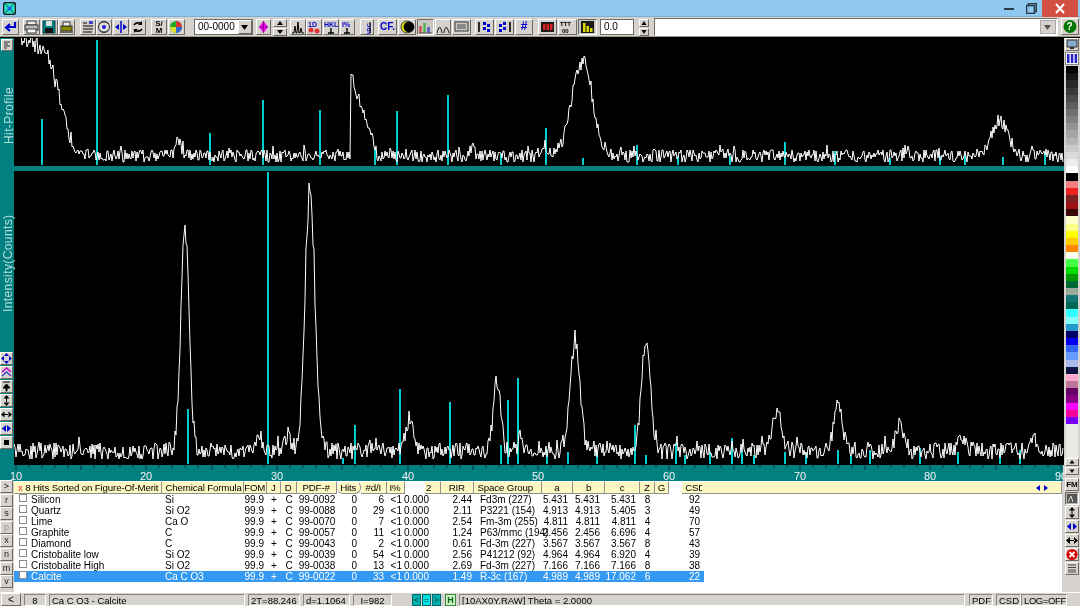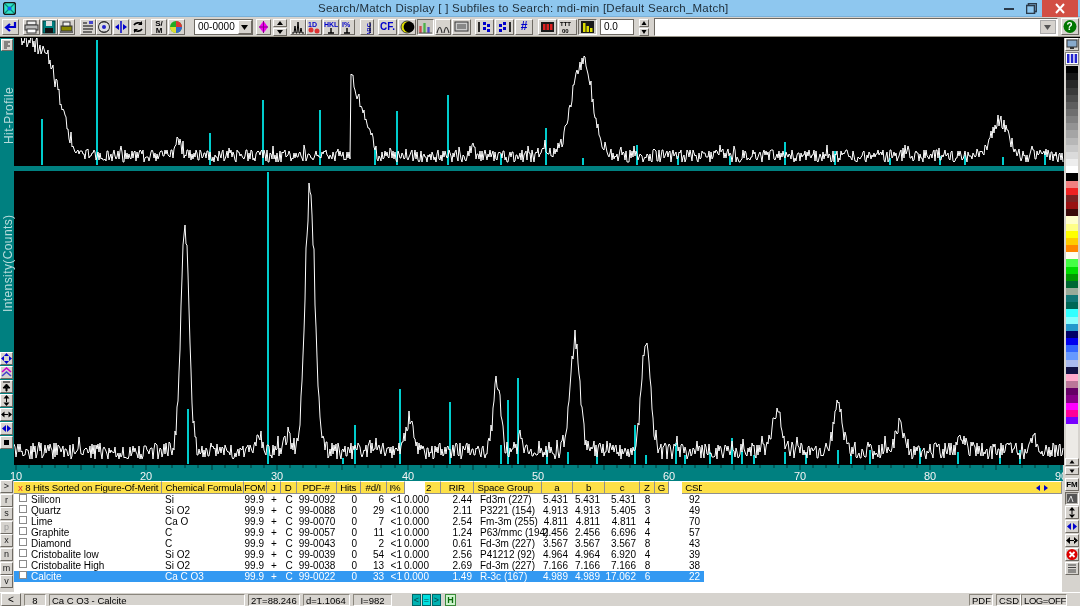--- a/index.html
+++ b/index.html
@@ -8,42 +8,41 @@
 #title{left:0;top:0;width:1080px;height:17px;background:#8ec7ef;border-bottom:1px solid #7ab0d8}
 #title .txt{position:absolute;left:318px;top:2px;font-size:11.5px;letter-spacing:.25px;color:#20303c;white-space:nowrap}
 
 #tbar{left:0;top:17px;width:1080px;height:20px;background:#d6d3ce;border-bottom:1px solid #9a9689}
 .tb{position:absolute;top:2px;height:16px;background:#d6d3ce;border:1px solid;border-color:#fff #6e6a63 #6e6a63 #fff;font-size:9px;text-align:center;overflow:hidden}
 .tb.sunk{border-color:#6e6a63 #fff #fff #6e6a63;background:#cac7c1}
 
 .vlabel{position:absolute;color:#b8dcdc;font-size:12px;white-space:nowrap;transform:rotate(-90deg);transform-origin:0 0;letter-spacing:.4px}
 .axl{position:absolute;top:5px;width:20px;text-align:center;font-size:11px;color:#f4f4f4}
 
-.hc{position:absolute;top:481px;height:13px;background:#fde047;border-right:1px solid #8f8f8f;border-top:1px solid #fff;border-bottom:1px solid #8f8f8f;font-size:9.7px;letter-spacing:-.15px;text-align:center;color:#000;line-height:12px;white-space:nowrap;overflow:hidden}
+.hc{position:absolute;top:481px;height:13px;background:#fef9c3;border-right:1px solid #8f8f8f;border-top:1px solid #fff;border-bottom:1px solid #8f8f8f;font-size:9.7px;letter-spacing:-.15px;text-align:center;color:#000;line-height:12px;white-space:nowrap;overflow:hidden}
 .hc i{color:#e03030;font-style:normal}
 .row{position:absolute;left:0;width:914px;height:11px;font-size:10px;line-height:11px;color:#000;white-space:nowrap}
 .row span{position:absolute;top:0}
 .row .r{text-align:right}
 .row .c{text-align:center}
 .row.hl{background:linear-gradient(#3399f2,#3399f2) 14px 0/690px 11px no-repeat;color:#fff}
 .cb{left:19px;top:1px;width:8px;height:8px;background:#fff;border:1px solid #8a8a8a}
 .lbtn{position:absolute;left:0;width:13px;height:13px;background:#d6d3ce;border:1px solid;border-color:#fff #6e6a63 #6e6a63 #fff;font-size:9px;text-align:center;line-height:11px;color:#222}
 
 #sbar{left:0;top:592px;width:1080px;height:14px;background:#d6d3ce;border-top:1px solid #fff}
 .sp{position:absolute;top:1px;height:12px;border:1px solid;border-color:#8a867d #fff #fff #8a867d;font-size:9.5px;line-height:10px;color:#000;padding:1px 2px;white-space:nowrap;overflow:hidden}
 .rbtn{position:absolute;background:#d6d3ce;border:1px solid;border-color:#fff #6e6a63 #6e6a63 #fff;left:1065px;width:14px;height:13px;font-size:9px;text-align:center;line-height:12px}
 </style></head><body>
 
 <div class="abs" id="title">
  <svg class="abs" style="left:3px;top:2px" width="13" height="13">
       <rect x="0.5" y="0.5" width="12" height="12" rx="2.5" fill="#2ee0c8" stroke="#1a1a1a" stroke-width="1.4"></rect>
       <path d="M2,2 L11,11 M11,2 L2,11" stroke="#0a8878" stroke-width="1.2"></path>
       <circle cx="6.5" cy="6.5" r="2" fill="#1560f0"></circle>
     </svg>
- <div class="txt">Search/Match Display [ ] Subfiles to Search: mdi-min [Default Search_Match]</div>
  <div class="abs" style="left:1004px;top:8px;width:10px;height:2px;background:#2a3a4a"></div>
  <svg class="abs" style="left:1026px;top:3px" width="11" height="11">
       <rect x="2.5" y="0.5" width="8" height="8" fill="none" stroke="#2a3a4a" stroke-width="1.6"></rect>
       <rect x="0.5" y="2.5" width="8" height="8" fill="#8ec7ef" stroke="#2a3a4a" stroke-width="1.6"></rect>
     </svg>
  <div class="abs" style="left:1042px;top:0;width:36px;height:17px;background:#d24f44"></div>
  <svg class="abs" style="left:1054px;top:3px" width="12" height="11">
       <path d="M2,1 L10,10 M10,1 L2,10" stroke="#fff" stroke-width="2"></path>
     </svg>
 </div>
@@ -448,21 +447,21 @@
     </svg>
   </div>
 
 <div class="abs" style="left:14px;top:481px;width:1048px;height:111px;background:#fff"></div>
 <div class="hc" style="left:14.0px;width:147.5px;text-align:left;padding-left:4px;"><i>x</i> 8 Hits Sorted on Figure-Of-Merit</div>
 <div class="hc" style="left:161.5px;width:82.5px;text-align:left;padding-left:4px;">Chemical Formula</div>
 <div class="hc" style="left:244.0px;width:22.5px;">FOM</div>
 <div class="hc" style="left:266.5px;width:14.5px;">J</div>
 <div class="hc" style="left:281.0px;width:15.5px;">D</div>
 <div class="hc" style="left:296.5px;width:40.0px;">PDF-#</div>
-<div class="hc" style="left:336.5px;width:24.5px;">Hits</div>
+<div class="hc" style="left:336.5px;width:24.5px;border-radius:6px;">Hits</div>
 <div class="hc" style="left:361.0px;width:25.5px;">#d/I</div>
 <div class="hc" style="left:386.5px;width:18.0px;">I%</div>
 <div class="hc" style="left:404.5px;width:26.5px;margin-left:20px;">2T(0)</div>
 <div class="hc" style="left:431.0px;width:10.0px;"></div>
 <div class="hc" style="left:441.0px;width:32.5px;">RIR</div>
 <div class="hc" style="left:473.5px;width:68.0px;text-align:left;padding-left:4px;">Space Group</div>
 <div class="hc" style="left:541.5px;width:31.5px;">a</div>
 <div class="hc" style="left:573.0px;width:32.0px;">b</div>
 <div class="hc" style="left:605.0px;width:35.0px;">c</div>
 <div class="hc" style="left:640.0px;width:15.0px;">Z</div>
@@ -646,16 +645,17 @@
  <div class="abs" style="left:1px;top:0px;width:20px;height:13px;background:#d6d3ce;border:1px solid;border-color:#fff #6e6a63 #6e6a63 #fff;text-align:center;font-size:10px;line-height:12px">&lt;</div>
  <div class="sp" style="left:24px;width:22px;text-align:center">8</div>
  <div class="sp" style="left:49px;width:196px">Ca C O3 - Calcite</div>
  <div class="sp" style="left:248px;width:52px">2T=88.246</div>
  <div class="sp" style="left:303px;width:47px">d=1.1064</div>
  <div class="sp" style="left:353px;width:39px;text-align:center">I=982</div>
  <div class="abs" style="left:412px;top:1px;width:9px;height:12px;background:#00b2b2;border:1px solid #006868;color:#004848;font-size:9px;line-height:11px;text-align:center">&lt;</div>
  <div class="abs" style="left:422px;top:1px;width:9px;height:12px;background:#00e0e0;border:1px solid #006868;color:#004848;font-size:9px;line-height:11px;text-align:center">=</div>
  <div class="abs" style="left:432px;top:1px;width:9px;height:12px;background:#00b2b2;border:1px solid #006868;color:#004848;font-size:9px;line-height:11px;text-align:center">&gt;</div>
  <div class="abs" style="left:445px;top:1px;width:11px;height:12px;background:#ccf2cc;border:1px solid #3a8a3a;color:#0a6a0a;font-size:9px;line-height:11px;text-align:center"><b>H</b></div>
+ <div class="sp" style="left:459px;width:506px">[10AX0Y.RAW] Theta = 2.0000</div>
  <div class="sp" style="left:969px;width:24px;text-align:center">PDF</div>
  <div class="sp" style="left:996px;width:25px;text-align:center">CSD</div>
  <div class="sp" style="left:1021px;width:46px;text-align:center;letter-spacing:-.4px">LOG=OFF</div>
 </div>
 
 </body></html>

